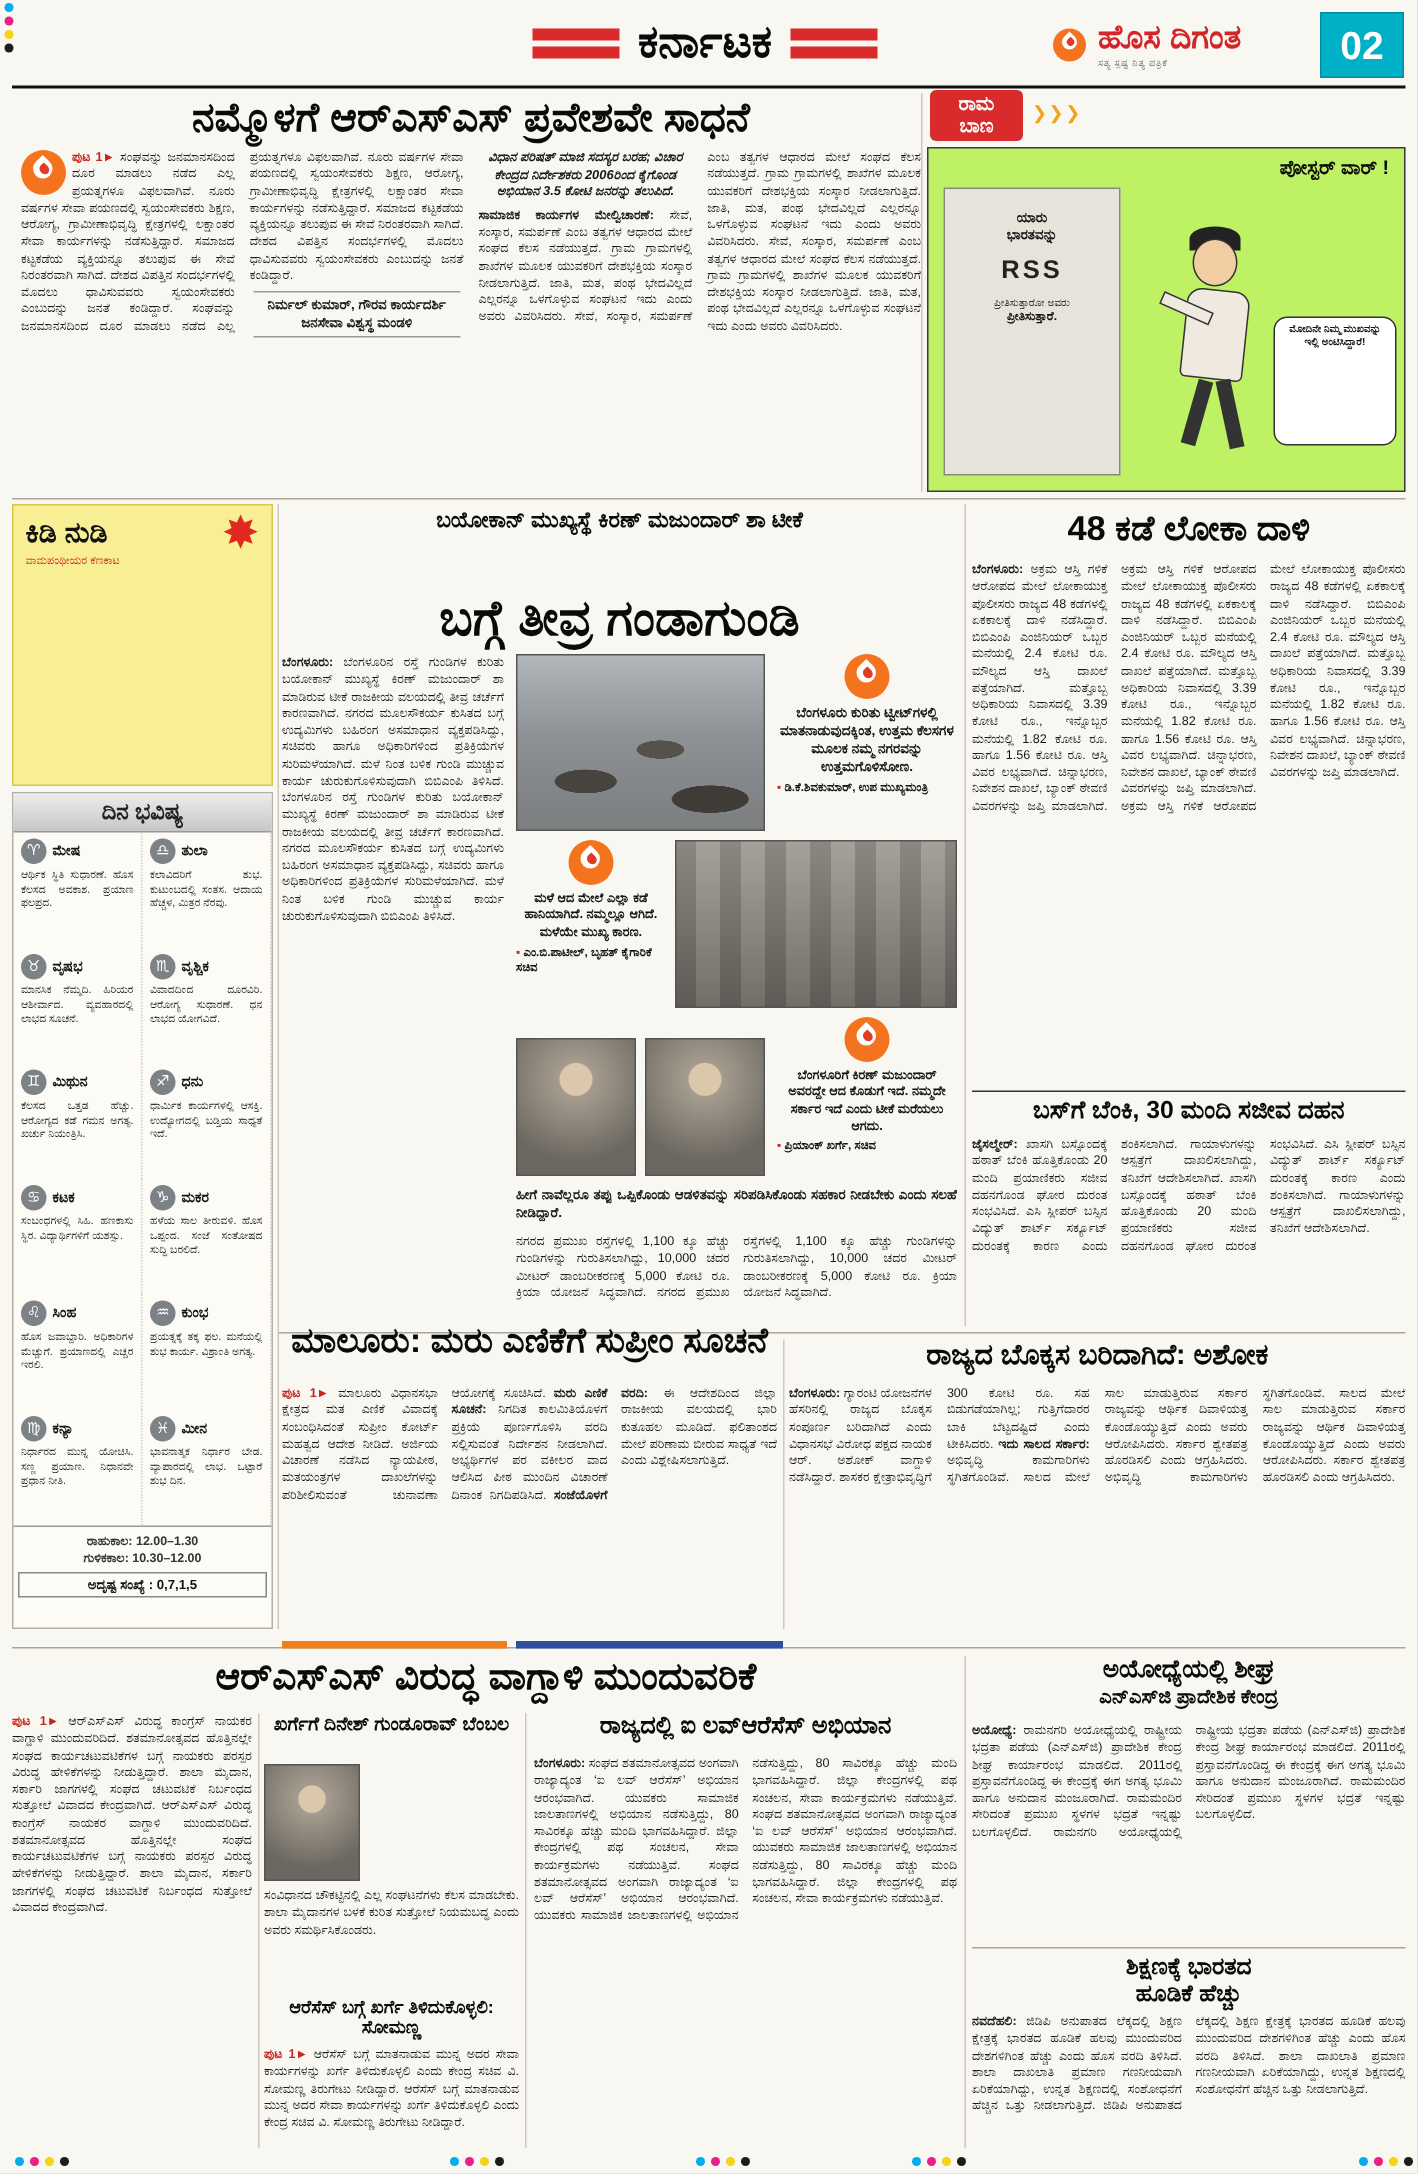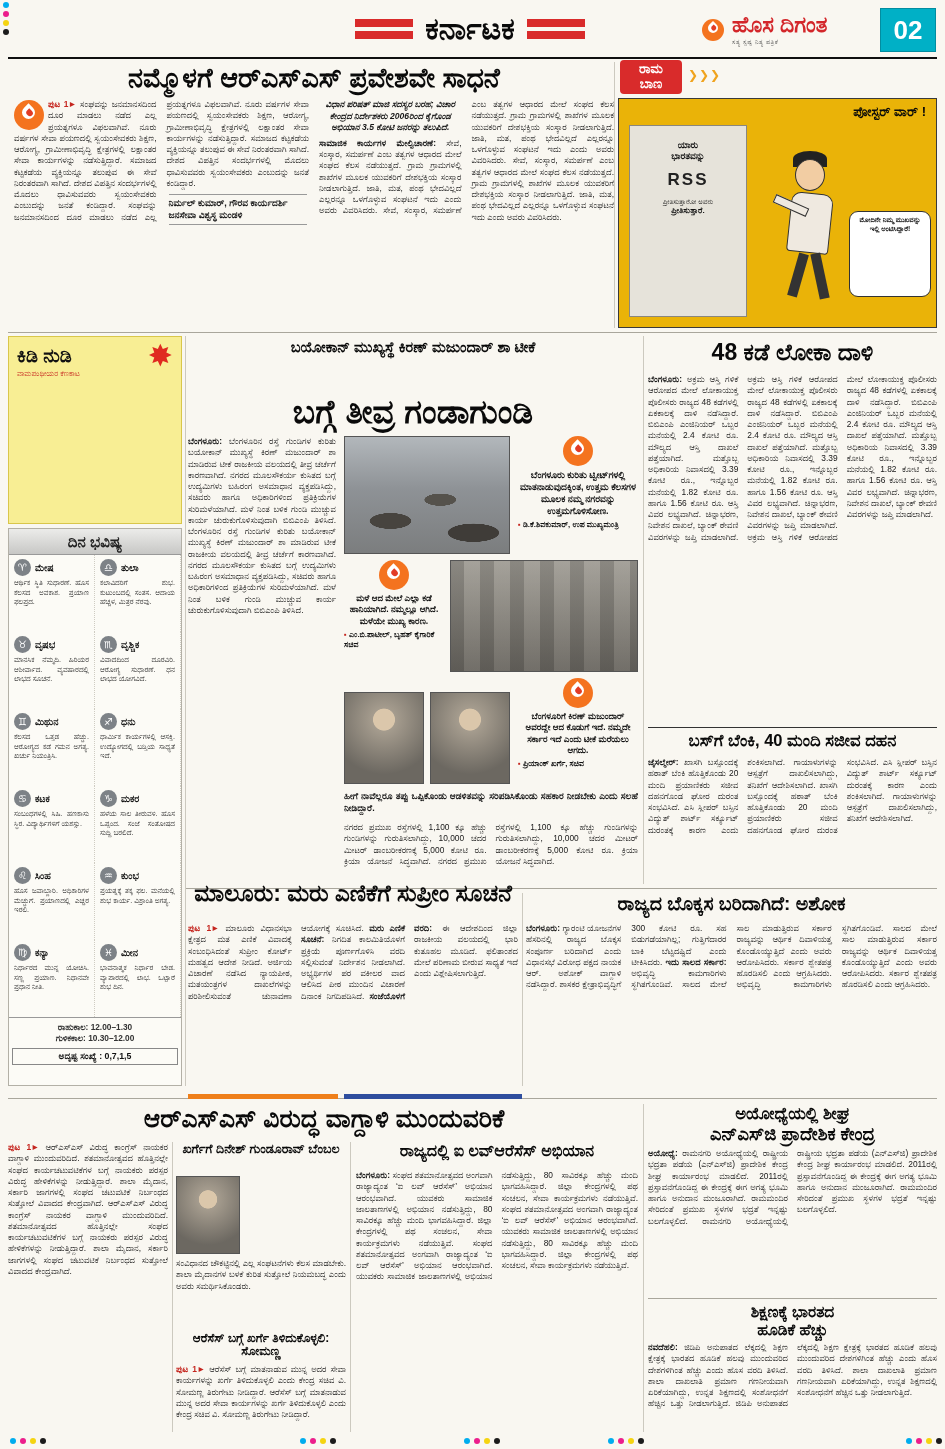--- a/index.html
+++ b/index.html
@@ -33,39 +33,39 @@
 .flame{display:inline-block;width:30px;height:30px;border-radius:50%;background:#f4731f;position:relative;vertical-align:middle;flex:none}
 .flame i{position:absolute;left:8px;top:6px;width:13px;height:13px;background:#fff;border-radius:55% 0 55% 55%;transform:rotate(-45deg)}
 .flame i::after{content:"";position:absolute;left:4px;top:4px;width:6px;height:7px;background:#e23b25;border-radius:55% 0 55% 55%}
 .flame.sm{width:22px;height:22px}
 .flame.sm i{left:6px;top:4px;width:10px;height:10px}
 .flame.sm i::after{left:3px;top:3px;width:5px;height:5px}
 .quote{text-align:center;overflow:hidden}
 .qt{font-size:9.1px;font-weight:bold;line-height:1.32;margin-top:3px}
 .qb{font-size:7.8px;font-weight:bold;margin-top:3px;text-align:left}
 .sq{color:#c5261f}
-.byl{font-weight:bold;font-size:9px;text-align:left;margin:5px 2px;line-height:1.3;border-top:1px solid #999;border-bottom:1px solid #999;padding:3px 0}
+.byl{font-weight:bold;font-size:9px;text-align:center;margin:5px 2px;line-height:1.3;border-top:1px solid #999;border-bottom:1px solid #999;padding:3px 0}
 .intro{font-style:italic;font-weight:bold;font-size:8.6px;text-align:center;margin:4px 2px;line-height:1.35}
 .dot{width:6px;height:6px;border-radius:50%;display:inline-block}
 .regv{display:flex;flex-direction:column;gap:3px}
 .regh{display:flex;flex-direction:row;gap:4px}
 .z-head{height:26px;background:linear-gradient(#ececea,#c7c7c5);display:flex;align-items:center;justify-content:center;
  font-weight:bold;font-size:15px;color:#222;border-bottom:1px solid #999}
 .z-grid{display:grid;grid-template-columns:1fr 1fr;grid-auto-rows:77px}
 .z-cell{padding:4px 5px;overflow:hidden;border-right:1px dotted #cfccc2}
 .z-top{display:flex;align-items:center;gap:4px}
 .z-ico{width:17px;height:17px;border-radius:50%;background:#7d8287;color:#fff;font-size:10px;display:inline-flex;
  align-items:center;justify-content:center;flex:none;font-family:"DejaVu Sans",sans-serif}
 .z-name{font-weight:bold;font-size:9.5px}
 .z-text{font-size:7.2px;line-height:1.32;text-align:justify;height:46px;overflow:hidden;margin-top:2px;color:#222}
 .z-foot{border-top:1px solid #999;padding:4px 3px 2px;text-align:center}
 .z-rahu{font-size:8.3px;font-weight:bold;color:#333}
 .z-lucky{font-size:8.8px;font-weight:bold;border:1px solid #888;margin-top:4px;padding:2px 0;color:#111}
 .kidi{background:#f8ee94;border:1px solid #d9c64a}
-.cartoon-box{border:1.6px solid #3a3a3a;background:#eab308}
+.cartoon-box{border:1.6px solid #3a3a3a;background:#bef264}
 .poster{background:#e6e3da;border:1px solid #8a877e;text-align:center;overflow:hidden}
 .bubble{background:#fff;border:1px solid #333;border-radius:9px;padding:4px 5px;font-size:6.8px;font-weight:bold;
  text-align:center;line-height:1.3;overflow:hidden}
 .ramabana{background:#d92b2b;color:#fff;border-radius:4px;display:flex;flex-direction:column;align-items:center;
  justify-content:center;font-weight:bold;font-size:13px;line-height:1.15}
 .arrows{color:#f0a31d;font-weight:bold;font-size:12px;letter-spacing:1px}
 .bars{display:flex;flex-direction:column;gap:4px}
 .bars b{display:block;width:58px;height:8px;background:#d92b2b}
 .cyanbox{background:#00b0c6;color:#fff;display:flex;align-items:center;justify-content:center;
  font-weight:bold;font-size:26px;border:1px solid #028da0}
@@ -297,21 +297,21 @@
   <div class="a bt" style="left:344px;top:790px;width:294px;height:28px;font-weight:bold;font-size:9px">ಹೀಗೆ ನಾವೆಲ್ಲರೂ ತಪ್ಪು ಒಪ್ಪಿಕೊಂಡು ಆಡಳಿತವನ್ನು ಸರಿಪಡಿಸಿಕೊಂಡು ಸಹಕಾರ ನೀಡಬೇಕು ಎಂದು ಸಲಹೆ ನೀಡಿದ್ದಾರೆ.</div>
   <div class="a bt c2" style="left:344px;top:822px;width:294px;height:60px">ನಗರದ ಪ್ರಮುಖ ರಸ್ತೆಗಳಲ್ಲಿ 1,100 ಕ್ಕೂ ಹೆಚ್ಚು ಗುಂಡಿಗಳನ್ನು ಗುರುತಿಸಲಾಗಿದ್ದು, 10,000 ಚದರ ಮೀಟರ್ ಡಾಂಬರೀಕರಣಕ್ಕೆ 5,000 ಕೋಟಿ ರೂ. ಕ್ರಿಯಾ ಯೋಜನೆ ಸಿದ್ಧವಾಗಿದೆ. ನಗರದ ಪ್ರಮುಖ ರಸ್ತೆಗಳಲ್ಲಿ 1,100 ಕ್ಕೂ ಹೆಚ್ಚು ಗುಂಡಿಗಳನ್ನು ಗುರುತಿಸಲಾಗಿದ್ದು, 10,000 ಚದರ ಮೀಟರ್ ಡಾಂಬರೀಕರಣಕ್ಕೆ 5,000 ಕೋಟಿ ರೂ. ಕ್ರಿಯಾ ಯೋಜನೆ ಸಿದ್ಧವಾಗಿದೆ.</div>
 
   <div class="a hd" style="left:648px;top:340px;width:289px;font-size:23px">48 ಕಡೆ ಲೋಕಾ ದಾಳಿ</div>
   <div class="a bt c3" style="left:648px;top:374px;width:289px;height:348px">
     <span class="dl">ಬೆಂಗಳೂರು:</span>
     <span>ಅಕ್ರಮ ಆಸ್ತಿ ಗಳಿಕೆ ಆರೋಪದ ಮೇಲೆ ಲೋಕಾಯುಕ್ತ ಪೊಲೀಸರು ರಾಜ್ಯದ 48 ಕಡೆಗಳಲ್ಲಿ ಏಕಕಾಲಕ್ಕೆ ದಾಳಿ ನಡೆಸಿದ್ದಾರೆ. ಬಿಬಿಎಂಪಿ ಎಂಜಿನಿಯರ್ ಒಬ್ಬರ ಮನೆಯಲ್ಲಿ 2.4 ಕೋಟಿ ರೂ. ಮೌಲ್ಯದ ಆಸ್ತಿ ದಾಖಲೆ ಪತ್ತೆಯಾಗಿದೆ. ಮತ್ತೊಬ್ಬ ಅಧಿಕಾರಿಯ ನಿವಾಸದಲ್ಲಿ 3.39 ಕೋಟಿ ರೂ., ಇನ್ನೊಬ್ಬರ ಮನೆಯಲ್ಲಿ 1.82 ಕೋಟಿ ರೂ. ಹಾಗೂ 1.56 ಕೋಟಿ ರೂ. ಆಸ್ತಿ ವಿವರ ಲಭ್ಯವಾಗಿದೆ. ಚಿನ್ನಾಭರಣ, ನಿವೇಶನ ದಾಖಲೆ, ಬ್ಯಾಂಕ್ ಠೇವಣಿ ವಿವರಗಳನ್ನು ಜಪ್ತಿ ಮಾಡಲಾಗಿದೆ. ಅಕ್ರಮ ಆಸ್ತಿ ಗಳಿಕೆ ಆರೋಪದ ಮೇಲೆ ಲೋಕಾಯುಕ್ತ ಪೊಲೀಸರು ರಾಜ್ಯದ 48 ಕಡೆಗಳಲ್ಲಿ ಏಕಕಾಲಕ್ಕೆ ದಾಳಿ ನಡೆಸಿದ್ದಾರೆ. ಬಿಬಿಎಂಪಿ ಎಂಜಿನಿಯರ್ ಒಬ್ಬರ ಮನೆಯಲ್ಲಿ 2.4 ಕೋಟಿ ರೂ. ಮೌಲ್ಯದ ಆಸ್ತಿ ದಾಖಲೆ ಪತ್ತೆಯಾಗಿದೆ. ಮತ್ತೊಬ್ಬ ಅಧಿಕಾರಿಯ ನಿವಾಸದಲ್ಲಿ 3.39 ಕೋಟಿ ರೂ., ಇನ್ನೊಬ್ಬರ ಮನೆಯಲ್ಲಿ 1.82 ಕೋಟಿ ರೂ. ಹಾಗೂ 1.56 ಕೋಟಿ ರೂ. ಆಸ್ತಿ ವಿವರ ಲಭ್ಯವಾಗಿದೆ. ಚಿನ್ನಾಭರಣ, ನಿವೇಶನ ದಾಖಲೆ, ಬ್ಯಾಂಕ್ ಠೇವಣಿ ವಿವರಗಳನ್ನು ಜಪ್ತಿ ಮಾಡಲಾಗಿದೆ. ಅಕ್ರಮ ಆಸ್ತಿ ಗಳಿಕೆ ಆರೋಪದ ಮೇಲೆ ಲೋಕಾಯುಕ್ತ ಪೊಲೀಸರು ರಾಜ್ಯದ 48 ಕಡೆಗಳಲ್ಲಿ ಏಕಕಾಲಕ್ಕೆ ದಾಳಿ ನಡೆಸಿದ್ದಾರೆ. ಬಿಬಿಎಂಪಿ ಎಂಜಿನಿಯರ್ ಒಬ್ಬರ ಮನೆಯಲ್ಲಿ 2.4 ಕೋಟಿ ರೂ. ಮೌಲ್ಯದ ಆಸ್ತಿ ದಾಖಲೆ ಪತ್ತೆಯಾಗಿದೆ. ಮತ್ತೊಬ್ಬ ಅಧಿಕಾರಿಯ ನಿವಾಸದಲ್ಲಿ 3.39 ಕೋಟಿ ರೂ., ಇನ್ನೊಬ್ಬರ ಮನೆಯಲ್ಲಿ 1.82 ಕೋಟಿ ರೂ. ಹಾಗೂ 1.56 ಕೋಟಿ ರೂ. ಆಸ್ತಿ ವಿವರ ಲಭ್ಯವಾಗಿದೆ. ಚಿನ್ನಾಭರಣ, ನಿವೇಶನ ದಾಖಲೆ, ಬ್ಯಾಂಕ್ ಠೇವಣಿ ವಿವರಗಳನ್ನು ಜಪ್ತಿ ಮಾಡಲಾಗಿದೆ.</span>
   </div>
 
   <div class="hl" style="left:648px;top:727px;width:289px;background:#333"></div>
-  <div class="a hd" style="left:648px;top:731px;width:289px;font-size:16.5px">ಬಸ್‌ಗೆ ಬೆಂಕಿ, 40 ಮಂದಿ ಸಜೀವ ದಹನ</div>
+  <div class="a hd" style="left:648px;top:731px;width:289px;font-size:16.5px">ಬಸ್‌ಗೆ ಬೆಂಕಿ, 30 ಮಂದಿ ಸಜೀವ ದಹನ</div>
   <div class="a bt c3" style="left:648px;top:757px;width:289px;height:126px">
     <span class="dl">ಜೈಸಲ್ಮೇರ್:</span>
     <span>ಖಾಸಗಿ ಬಸ್ಸೊಂದಕ್ಕೆ ಹಠಾತ್ ಬೆಂಕಿ ಹೊತ್ತಿಕೊಂಡು 20 ಮಂದಿ ಪ್ರಯಾಣಿಕರು ಸಜೀವ ದಹನಗೊಂಡ ಘೋರ ದುರಂತ ಸಂಭವಿಸಿದೆ. ಎಸಿ ಸ್ಲೀಪರ್ ಬಸ್ಸಿನ ವಿದ್ಯುತ್ ಶಾರ್ಟ್ ಸರ್ಕ್ಯೂಟ್ ದುರಂತಕ್ಕೆ ಕಾರಣ ಎಂದು ಶಂಕಿಸಲಾಗಿದೆ. ಗಾಯಾಳುಗಳನ್ನು ಆಸ್ಪತ್ರೆಗೆ ದಾಖಲಿಸಲಾಗಿದ್ದು, ತನಿಖೆಗೆ ಆದೇಶಿಸಲಾಗಿದೆ. ಖಾಸಗಿ ಬಸ್ಸೊಂದಕ್ಕೆ ಹಠಾತ್ ಬೆಂಕಿ ಹೊತ್ತಿಕೊಂಡು 20 ಮಂದಿ ಪ್ರಯಾಣಿಕರು ಸಜೀವ ದಹನಗೊಂಡ ಘೋರ ದುರಂತ ಸಂಭವಿಸಿದೆ. ಎಸಿ ಸ್ಲೀಪರ್ ಬಸ್ಸಿನ ವಿದ್ಯುತ್ ಶಾರ್ಟ್ ಸರ್ಕ್ಯೂಟ್ ದುರಂತಕ್ಕೆ ಕಾರಣ ಎಂದು ಶಂಕಿಸಲಾಗಿದೆ. ಗಾಯಾಳುಗಳನ್ನು ಆಸ್ಪತ್ರೆಗೆ ದಾಖಲಿಸಲಾಗಿದ್ದು, ತನಿಖೆಗೆ ಆದೇಶಿಸಲಾಗಿದೆ.</span>
   </div>
 
   <div class="hl" style="left:186px;top:888px;width:751px"></div>
 
   <div class="a hd" style="left:188px;top:881px;width:330px;font-size:23px">ಮಾಲೂರು: ಮರು ಎಣಿಕೆಗೆ ಸುಪ್ರೀಂ ಸೂಚನೆ</div>
   <div class="a bt c3" style="left:188px;top:923px;width:330px;height:163px">
     <span class="cont">ಪುಟ 1►</span>
@@ -359,21 +359,21 @@
 
   <div class="a hd" style="left:356px;top:1142px;width:282px;font-size:16px">ರಾಜ್ಯದಲ್ಲಿ ಐ ಲವ್‌ಆರೆಸೆಸ್ ಅಭಿಯಾನ</div>
   <div class="a bt c2" style="left:356px;top:1170px;width:282px;height:260px">
     <span class="dl">ಬೆಂಗಳೂರು:</span>
     <span>ಸಂಘದ ಶತಮಾನೋತ್ಸವದ ಅಂಗವಾಗಿ ರಾಜ್ಯಾದ್ಯಂತ ‘ಐ ಲವ್ ಆರೆಸೆಸ್’ ಅಭಿಯಾನ ಆರಂಭವಾಗಿದೆ. ಯುವಕರು ಸಾಮಾಜಿಕ ಜಾಲತಾಣಗಳಲ್ಲಿ ಅಭಿಯಾನ ನಡೆಸುತ್ತಿದ್ದು, 80 ಸಾವಿರಕ್ಕೂ ಹೆಚ್ಚು ಮಂದಿ ಭಾಗವಹಿಸಿದ್ದಾರೆ. ಜಿಲ್ಲಾ ಕೇಂದ್ರಗಳಲ್ಲಿ ಪಥ ಸಂಚಲನ, ಸೇವಾ ಕಾರ್ಯಕ್ರಮಗಳು ನಡೆಯುತ್ತಿವೆ. ಸಂಘದ ಶತಮಾನೋತ್ಸವದ ಅಂಗವಾಗಿ ರಾಜ್ಯಾದ್ಯಂತ ‘ಐ ಲವ್ ಆರೆಸೆಸ್’ ಅಭಿಯಾನ ಆರಂಭವಾಗಿದೆ. ಯುವಕರು ಸಾಮಾಜಿಕ ಜಾಲತಾಣಗಳಲ್ಲಿ ಅಭಿಯಾನ ನಡೆಸುತ್ತಿದ್ದು, 80 ಸಾವಿರಕ್ಕೂ ಹೆಚ್ಚು ಮಂದಿ ಭಾಗವಹಿಸಿದ್ದಾರೆ. ಜಿಲ್ಲಾ ಕೇಂದ್ರಗಳಲ್ಲಿ ಪಥ ಸಂಚಲನ, ಸೇವಾ ಕಾರ್ಯಕ್ರಮಗಳು ನಡೆಯುತ್ತಿವೆ. ಸಂಘದ ಶತಮಾನೋತ್ಸವದ ಅಂಗವಾಗಿ ರಾಜ್ಯಾದ್ಯಂತ ‘ಐ ಲವ್ ಆರೆಸೆಸ್’ ಅಭಿಯಾನ ಆರಂಭವಾಗಿದೆ. ಯುವಕರು ಸಾಮಾಜಿಕ ಜಾಲತಾಣಗಳಲ್ಲಿ ಅಭಿಯಾನ ನಡೆಸುತ್ತಿದ್ದು, 80 ಸಾವಿರಕ್ಕೂ ಹೆಚ್ಚು ಮಂದಿ ಭಾಗವಹಿಸಿದ್ದಾರೆ. ಜಿಲ್ಲಾ ಕೇಂದ್ರಗಳಲ್ಲಿ ಪಥ ಸಂಚಲನ, ಸೇವಾ ಕಾರ್ಯಕ್ರಮಗಳು ನಡೆಯುತ್ತಿವೆ.</span>
   </div>
 
   <div class="vl" style="left:643px;top:1104px;height:328px"></div>
 
   <div class="a hd" style="left:648px;top:1104px;width:289px;font-size:16.5px">ಅಯೋಧ್ಯೆಯಲ್ಲಿ ಶೀಘ್ರ</div>
-  <div class="a hd" style="left:648px;top:1124px;width:289px;font-size:18px">ಎನ್‌ಎಸ್‌ಜಿ ಪ್ರಾದೇಶಿಕ ಕೇಂದ್ರ</div>
+  <div class="a hd" style="left:648px;top:1124px;width:289px;font-size:13px">ಎನ್‌ಎಸ್‌ಜಿ ಪ್ರಾದೇಶಿಕ ಕೇಂದ್ರ</div>
   <div class="a bt c2" style="left:648px;top:1148px;width:289px;height:146px">
     <span class="dl">ಅಯೋಧ್ಯೆ:</span>
     <span>ರಾಮನಗರಿ ಅಯೋಧ್ಯೆಯಲ್ಲಿ ರಾಷ್ಟ್ರೀಯ ಭದ್ರತಾ ಪಡೆಯ (ಎನ್‌ಎಸ್‌ಜಿ) ಪ್ರಾದೇಶಿಕ ಕೇಂದ್ರ ಶೀಘ್ರ ಕಾರ್ಯಾರಂಭ ಮಾಡಲಿದೆ. 2011ರಲ್ಲಿ ಪ್ರಸ್ತಾವನೆಗೊಂಡಿದ್ದ ಈ ಕೇಂದ್ರಕ್ಕೆ ಈಗ ಅಗತ್ಯ ಭೂಮಿ ಹಾಗೂ ಅನುದಾನ ಮಂಜೂರಾಗಿದೆ. ರಾಮಮಂದಿರ ಸೇರಿದಂತೆ ಪ್ರಮುಖ ಸ್ಥಳಗಳ ಭದ್ರತೆ ಇನ್ನಷ್ಟು ಬಲಗೊಳ್ಳಲಿದೆ. ರಾಮನಗರಿ ಅಯೋಧ್ಯೆಯಲ್ಲಿ ರಾಷ್ಟ್ರೀಯ ಭದ್ರತಾ ಪಡೆಯ (ಎನ್‌ಎಸ್‌ಜಿ) ಪ್ರಾದೇಶಿಕ ಕೇಂದ್ರ ಶೀಘ್ರ ಕಾರ್ಯಾರಂಭ ಮಾಡಲಿದೆ. 2011ರಲ್ಲಿ ಪ್ರಸ್ತಾವನೆಗೊಂಡಿದ್ದ ಈ ಕೇಂದ್ರಕ್ಕೆ ಈಗ ಅಗತ್ಯ ಭೂಮಿ ಹಾಗೂ ಅನುದಾನ ಮಂಜೂರಾಗಿದೆ. ರಾಮಮಂದಿರ ಸೇರಿದಂತೆ ಪ್ರಮುಖ ಸ್ಥಳಗಳ ಭದ್ರತೆ ಇನ್ನಷ್ಟು ಬಲಗೊಳ್ಳಲಿದೆ.</span>
   </div>
 
   <div class="hl" style="left:648px;top:1298px;width:289px"></div>
 
   <div class="a hd" style="left:648px;top:1303px;width:289px;font-size:15.5px">ಶಿಕ್ಷಣಕ್ಕೆ ಭಾರತದ</div>
   <div class="a hd" style="left:648px;top:1321px;width:289px;font-size:15.5px">ಹೂಡಿಕೆ ಹೆಚ್ಚು</div>
   <div class="a bt c2" style="left:648px;top:1342px;width:289px;height:88px">

